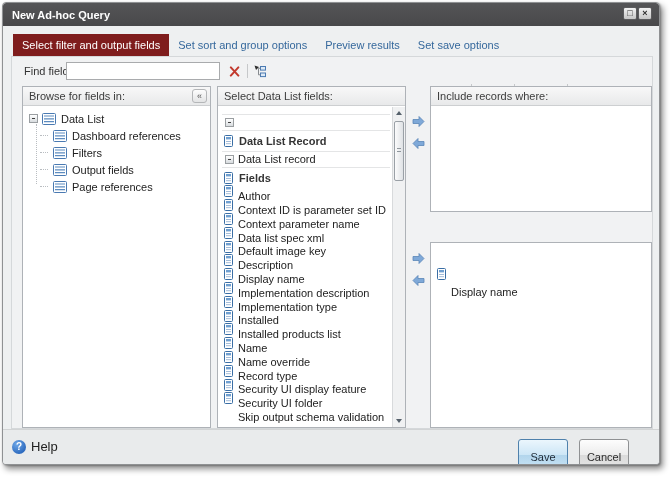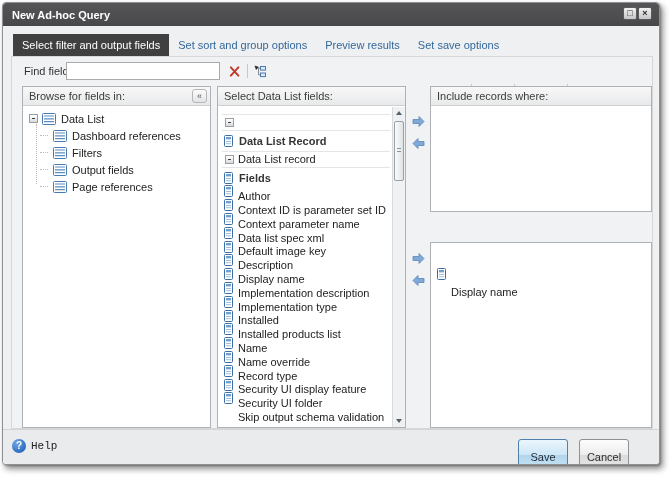--- a/index.html
+++ b/index.html
@@ -14,21 +14,21 @@
     display:flex; align-items:center; }
   .title { color:#ffffff; font-size:11px; font-weight:bold; padding-left:9px; }
   .winbtns { position:absolute; right:7px; top:4px; display:flex; gap:1px; }
   .winbtn { width:14px; height:13px; background:linear-gradient(#f2f2f2,#c6c6c6);
     border:1px solid #5c5c5e; border-radius:2px; color:#2c2c2c; font-size:9px;
     line-height:11px; text-align:center; font-weight:bold; cursor:default; }
   
   .tabs { position:absolute; left:10px; top:31px; height:22px; display:flex; }
   .tab { height:22px; line-height:22px; padding:0 9px; font-size:11px;
     color:#35689c; white-space:nowrap; cursor:default; }
-  .tab.active { background:#404040; color:#ffffff; }
+  .tab.active { background:#7f1d1d; color:#ffffff; }
   
   .tab-page { position:absolute; left:8px; top:53px; width:642px; height:373px;
     background:#f1f2f3; border:1px solid #d5d8da; }
   
   .find-label { position:absolute; left:12px; top:8px; font-size:11px; color:#333; }
   .find-input { position:absolute; left:54px; top:5px; width:154px; height:18px;
     border:1px solid #a9abad; background:#ffffff; font-size:11px; padding:0 3px;
     font-family:"Liberation Sans", sans-serif; }
   .tsep { width:1px; height:14px; background:#c6c8ca; margin:0 4px; align-self:center; }
   .find-tools { position:absolute; left:214px; top:5px; height:18px; display:flex; align-items:center; }
@@ -86,21 +86,21 @@
   .sigma-wrap { display:inline-flex; align-items:center; padding:0 3px; cursor:default; }
   .sigma { font-size:13px; font-weight:bold; color:#274d79; }
   .sigma-dd { font-size:8px; color:#444; margin-left:1px; }
   
   .footer { position:absolute; left:0; right:0; bottom:0; height:35px;
     background:#e9ebec; border-top:1px solid #d2d4d5; }
   .help { position:absolute; left:9px; top:9px; display:flex; align-items:center; gap:5px; cursor:default; }
   .help-icon { width:14px; height:14px; border-radius:50%;
     background:radial-gradient(circle at 35% 30%, #6fa8e8, #2f6cc0 70%);
     color:#fff; font-size:10px; font-weight:bold; text-align:center; line-height:14px; }
-  .help-label { font-size:11px; color:#222;font-family:Liberation Mono, monospace; }
+  .help-label { font-size:13px; color:#222; }
   .btn { position:absolute; top:9px; width:50px; height:35px; font-size:11px; color:#1f2a36;
     display:flex; align-items:center; justify-content:center; border-radius:3px; cursor:default; }
   .btn-save { left:515px; border:1px solid #4f81ac;
     background:linear-gradient(#ebf6fd, #cde6f6 45%, #b2d5ec 46%, #cfe8f8); }
   .btn-cancel { left:576px; border:1px solid #8f9193;
     background:linear-gradient(#fdfdfd, #ececec 45%, #dadada 46%, #e9e9e9); color:#2c2c2c; }
   svg { display:block; }
   .symdefs { position:absolute; width:0; height:0; overflow:hidden; }
 </style>
 </head>

